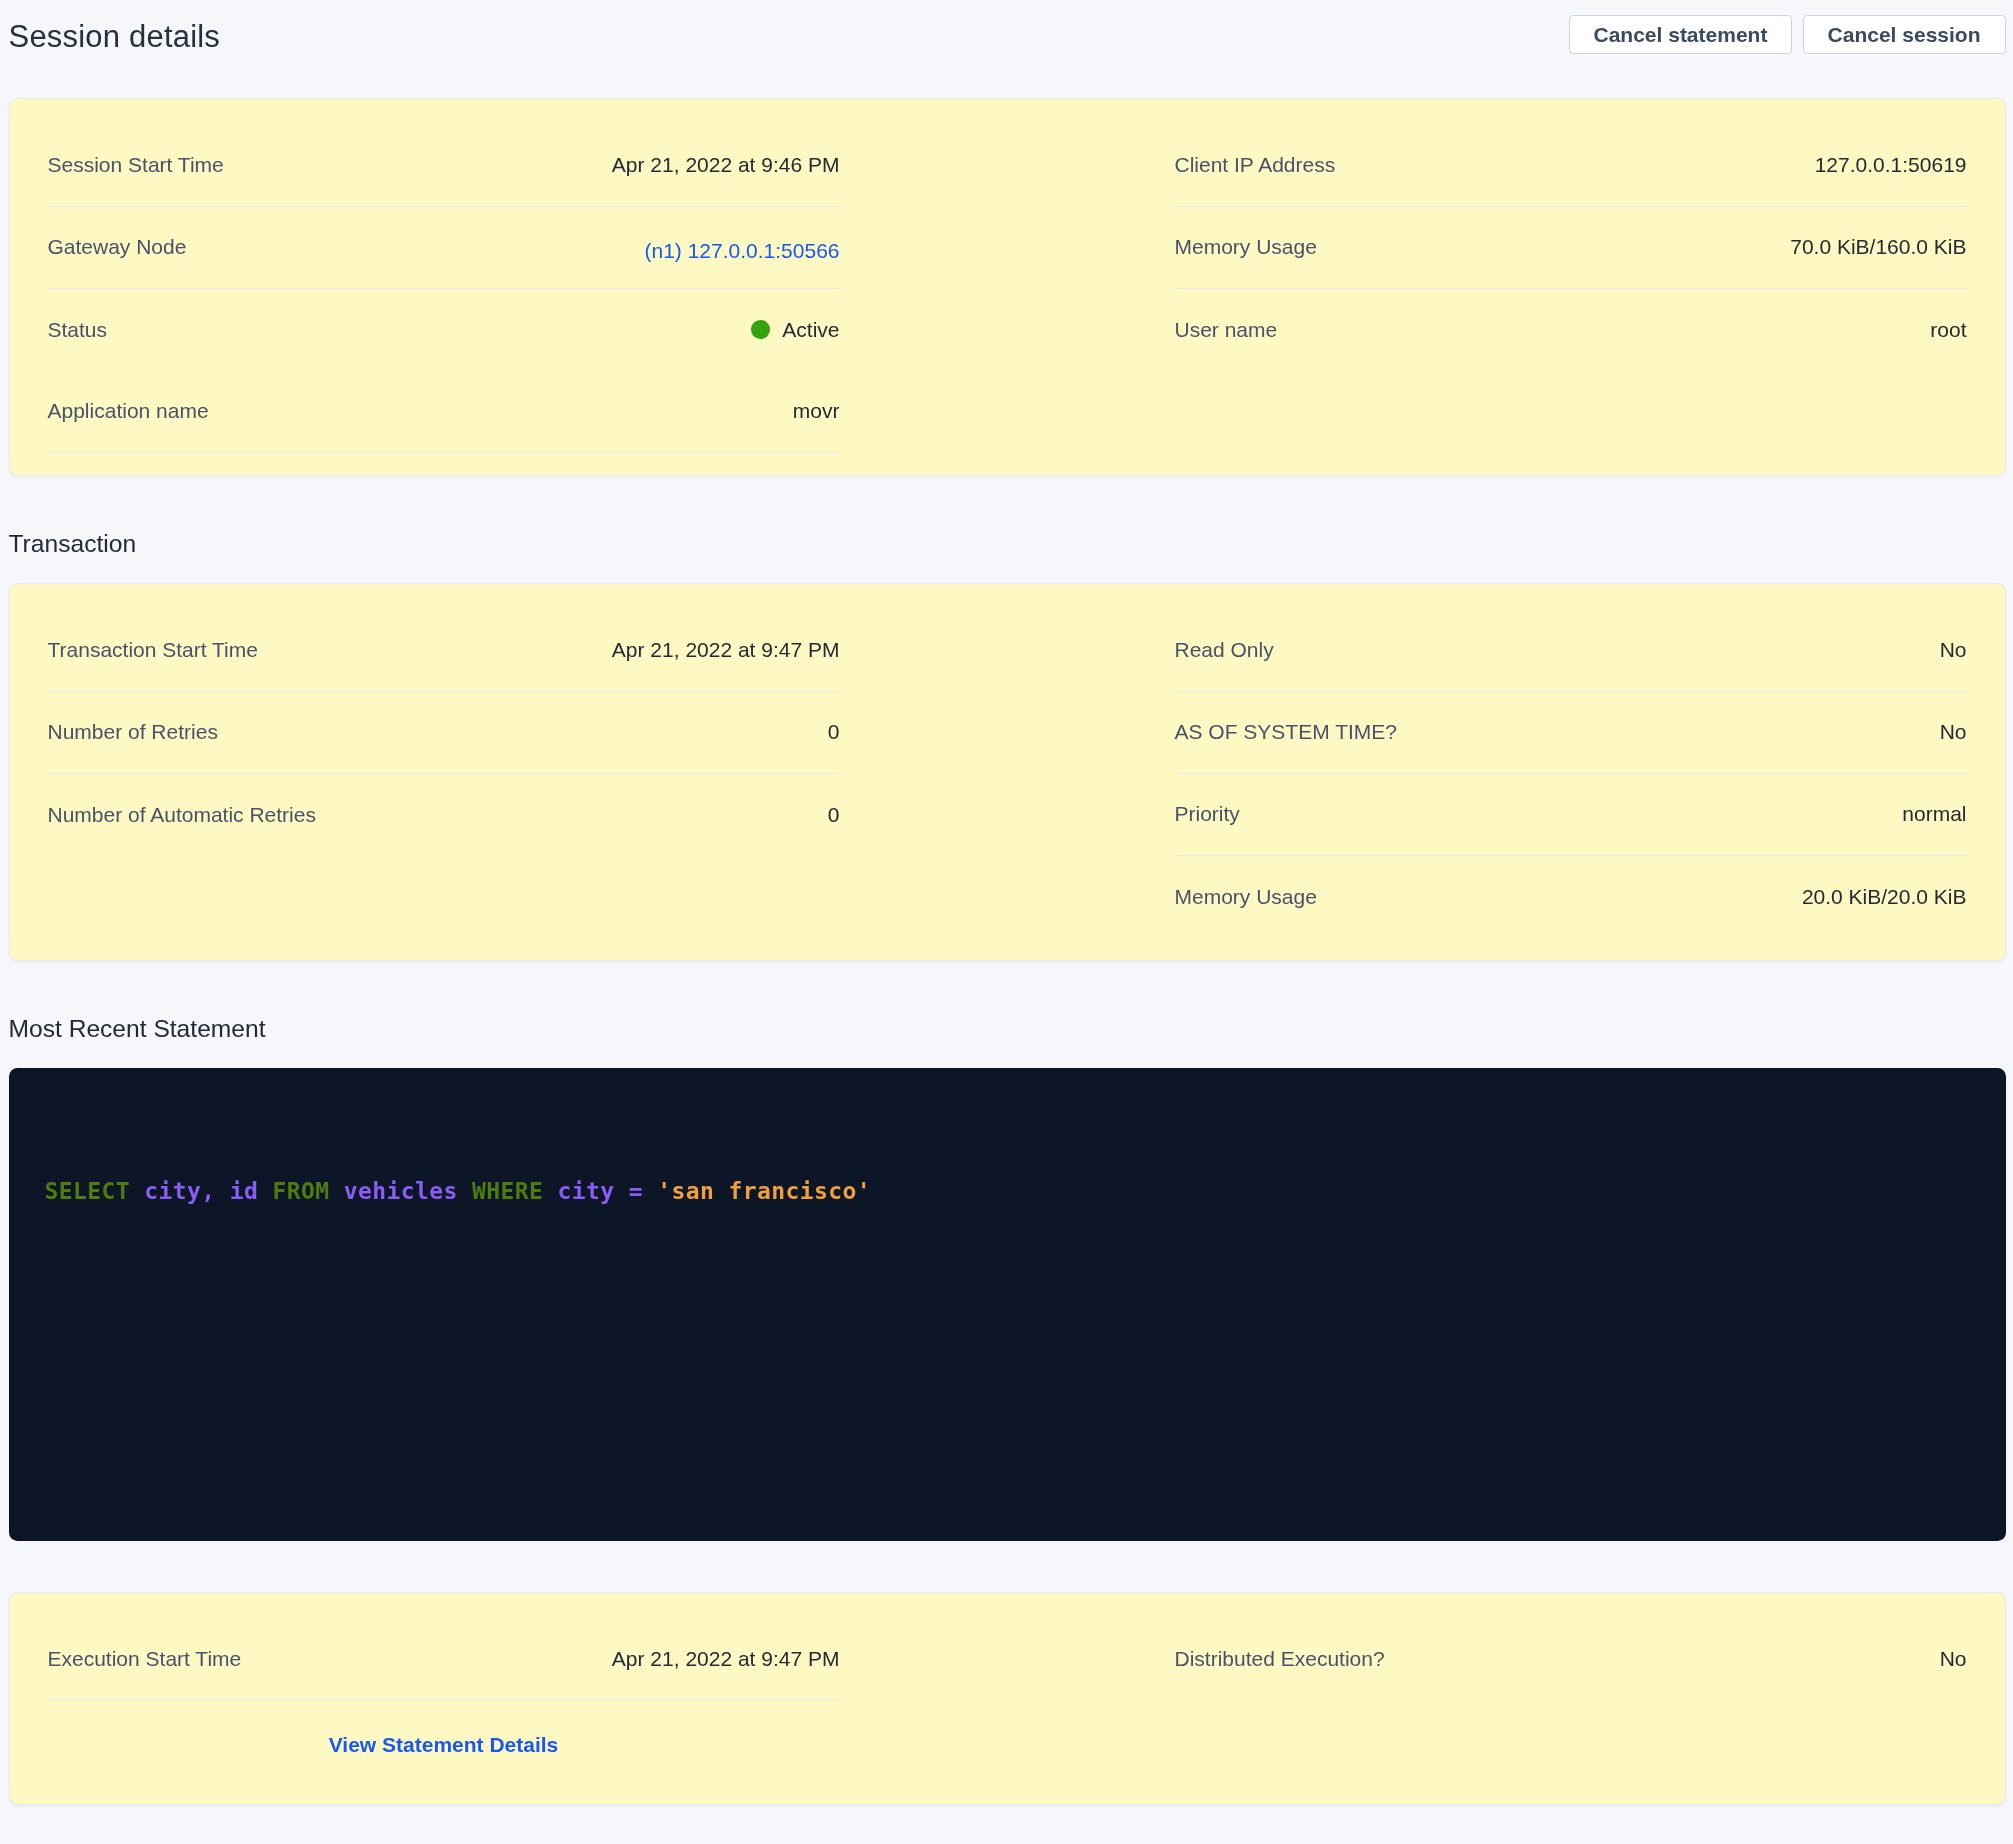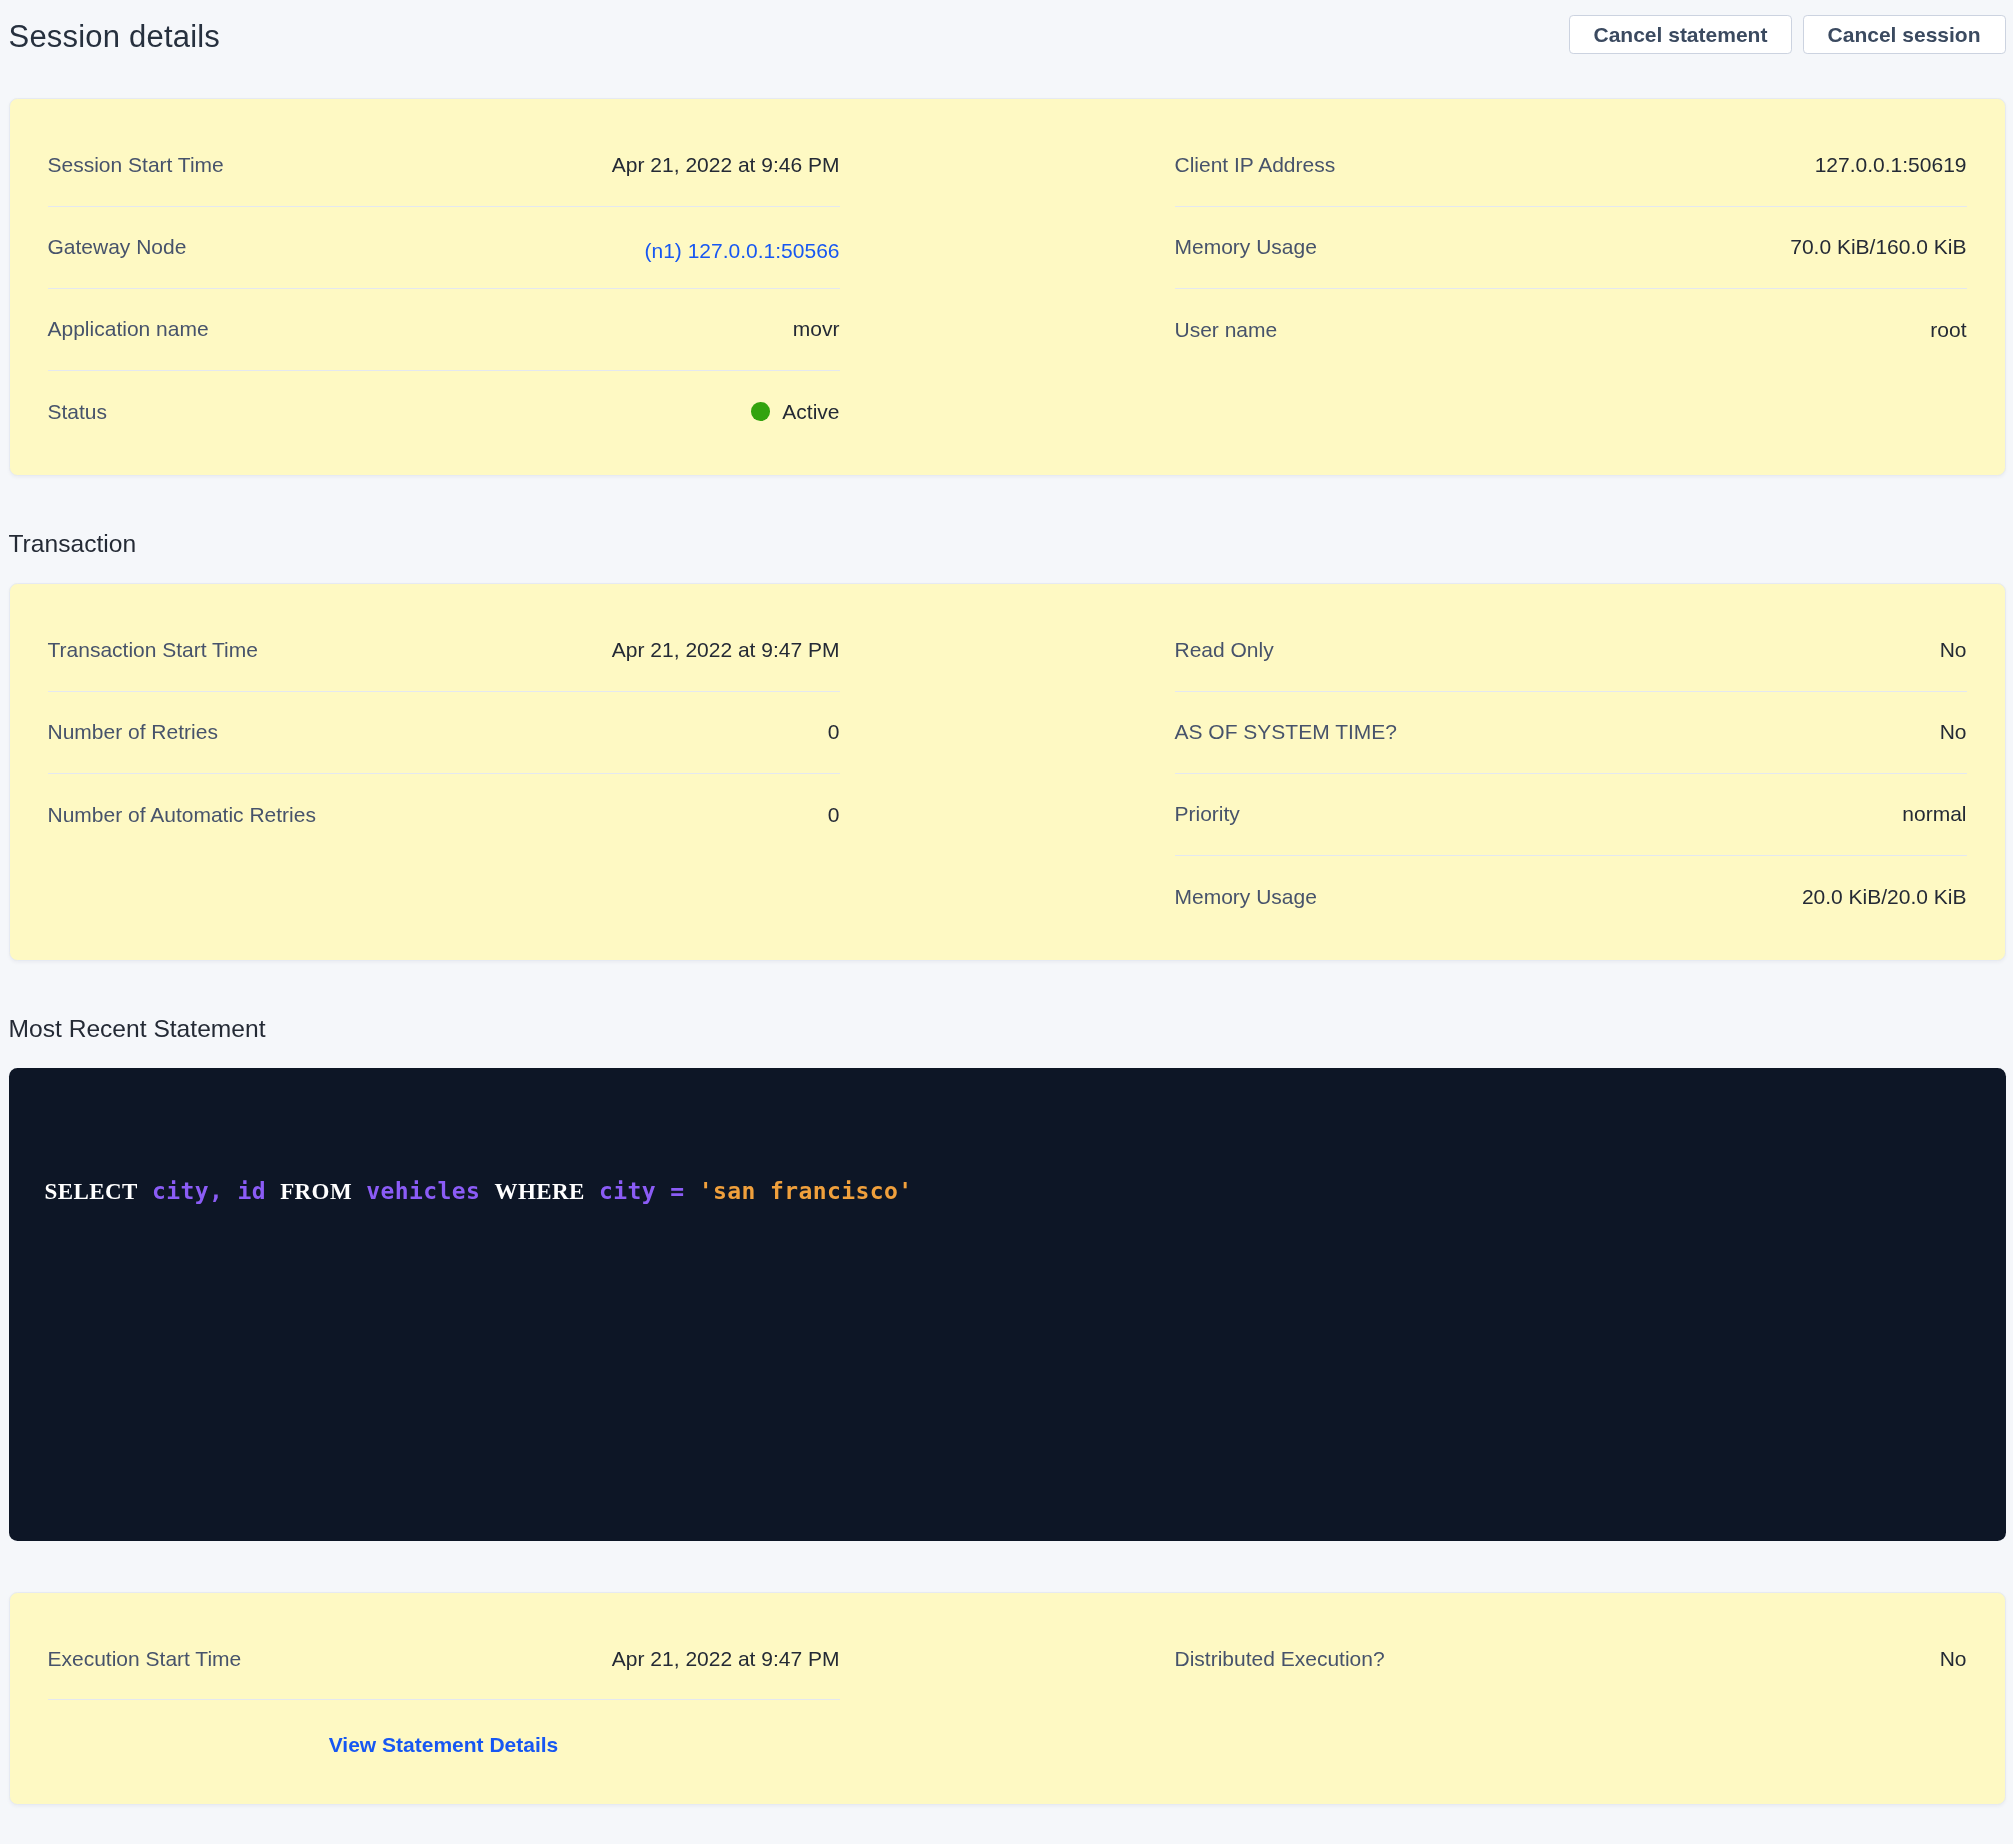--- a/index.html
+++ b/index.html
@@ -91,21 +91,21 @@
     height: 473px;
     padding: 47px 36px;
     margin-bottom: 51px;
     font-family: "DejaVu Sans Mono", monospace;
     font-size: 23px;
     font-weight: 600;
     letter-spacing: 0.4px;
     line-height: 30.5px;
     white-space: pre-wrap;
   }
-  .tok-keyword { color: #ffffff; font-family: Liberation Serif, serif; }
+  .tok-keyword { color: #4d7c0f; }
   .tok-plain   { color: #8b5cf6; }
   .tok-string  { color: #f0a03c; }
 
   
   .row.link-row { justify-content: center; }
   .stmt-link { font-size: 21px; font-weight: 600; }
 </style>
 </head>
 <body>
 
@@ -122,31 +122,31 @@
   <div class="card">
     <div class="col">
       <div class="row">
         <span class="lbl">Session Start Time</span>
         <span class="val">Apr 21, 2022 at 9:46 PM</span>
       </div>
       <div class="row">
         <span class="lbl">Gateway Node</span>
         <a class="val link">(n1) 127.0.0.1:50566</a>
       </div>
-      <div class="row">
-        <span class="lbl">Application name</span>
-        <span class="val">movr</span>
-      </div>
       <div class="row last">
         <span class="lbl">Status</span>
         <span class="val status-wrap">
           <span class="dot"></span>
           <span>Active</span>
         </span>
       </div>
+      <div class="row">
+        <span class="lbl">Application name</span>
+        <span class="val">movr</span>
+      </div>
     </div>
     <div class="col">
       <div class="row">
         <span class="lbl">Client IP Address</span>
         <span class="val">127.0.0.1:50619</span>
       </div>
       <div class="row">
         <span class="lbl">Memory Usage</span>
         <span class="val">70.0 KiB/160.0 KiB</span>
       </div>

